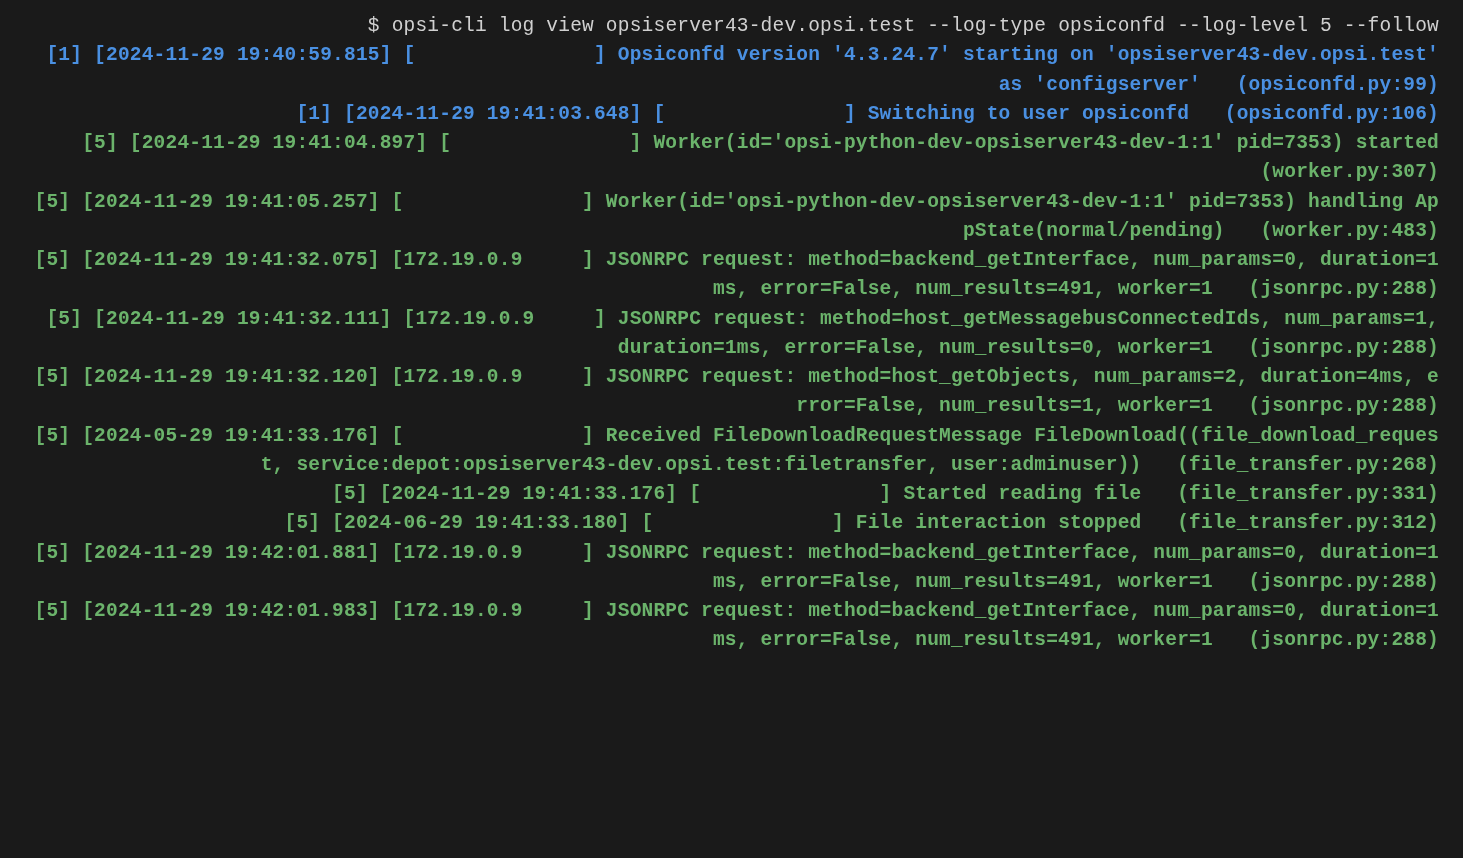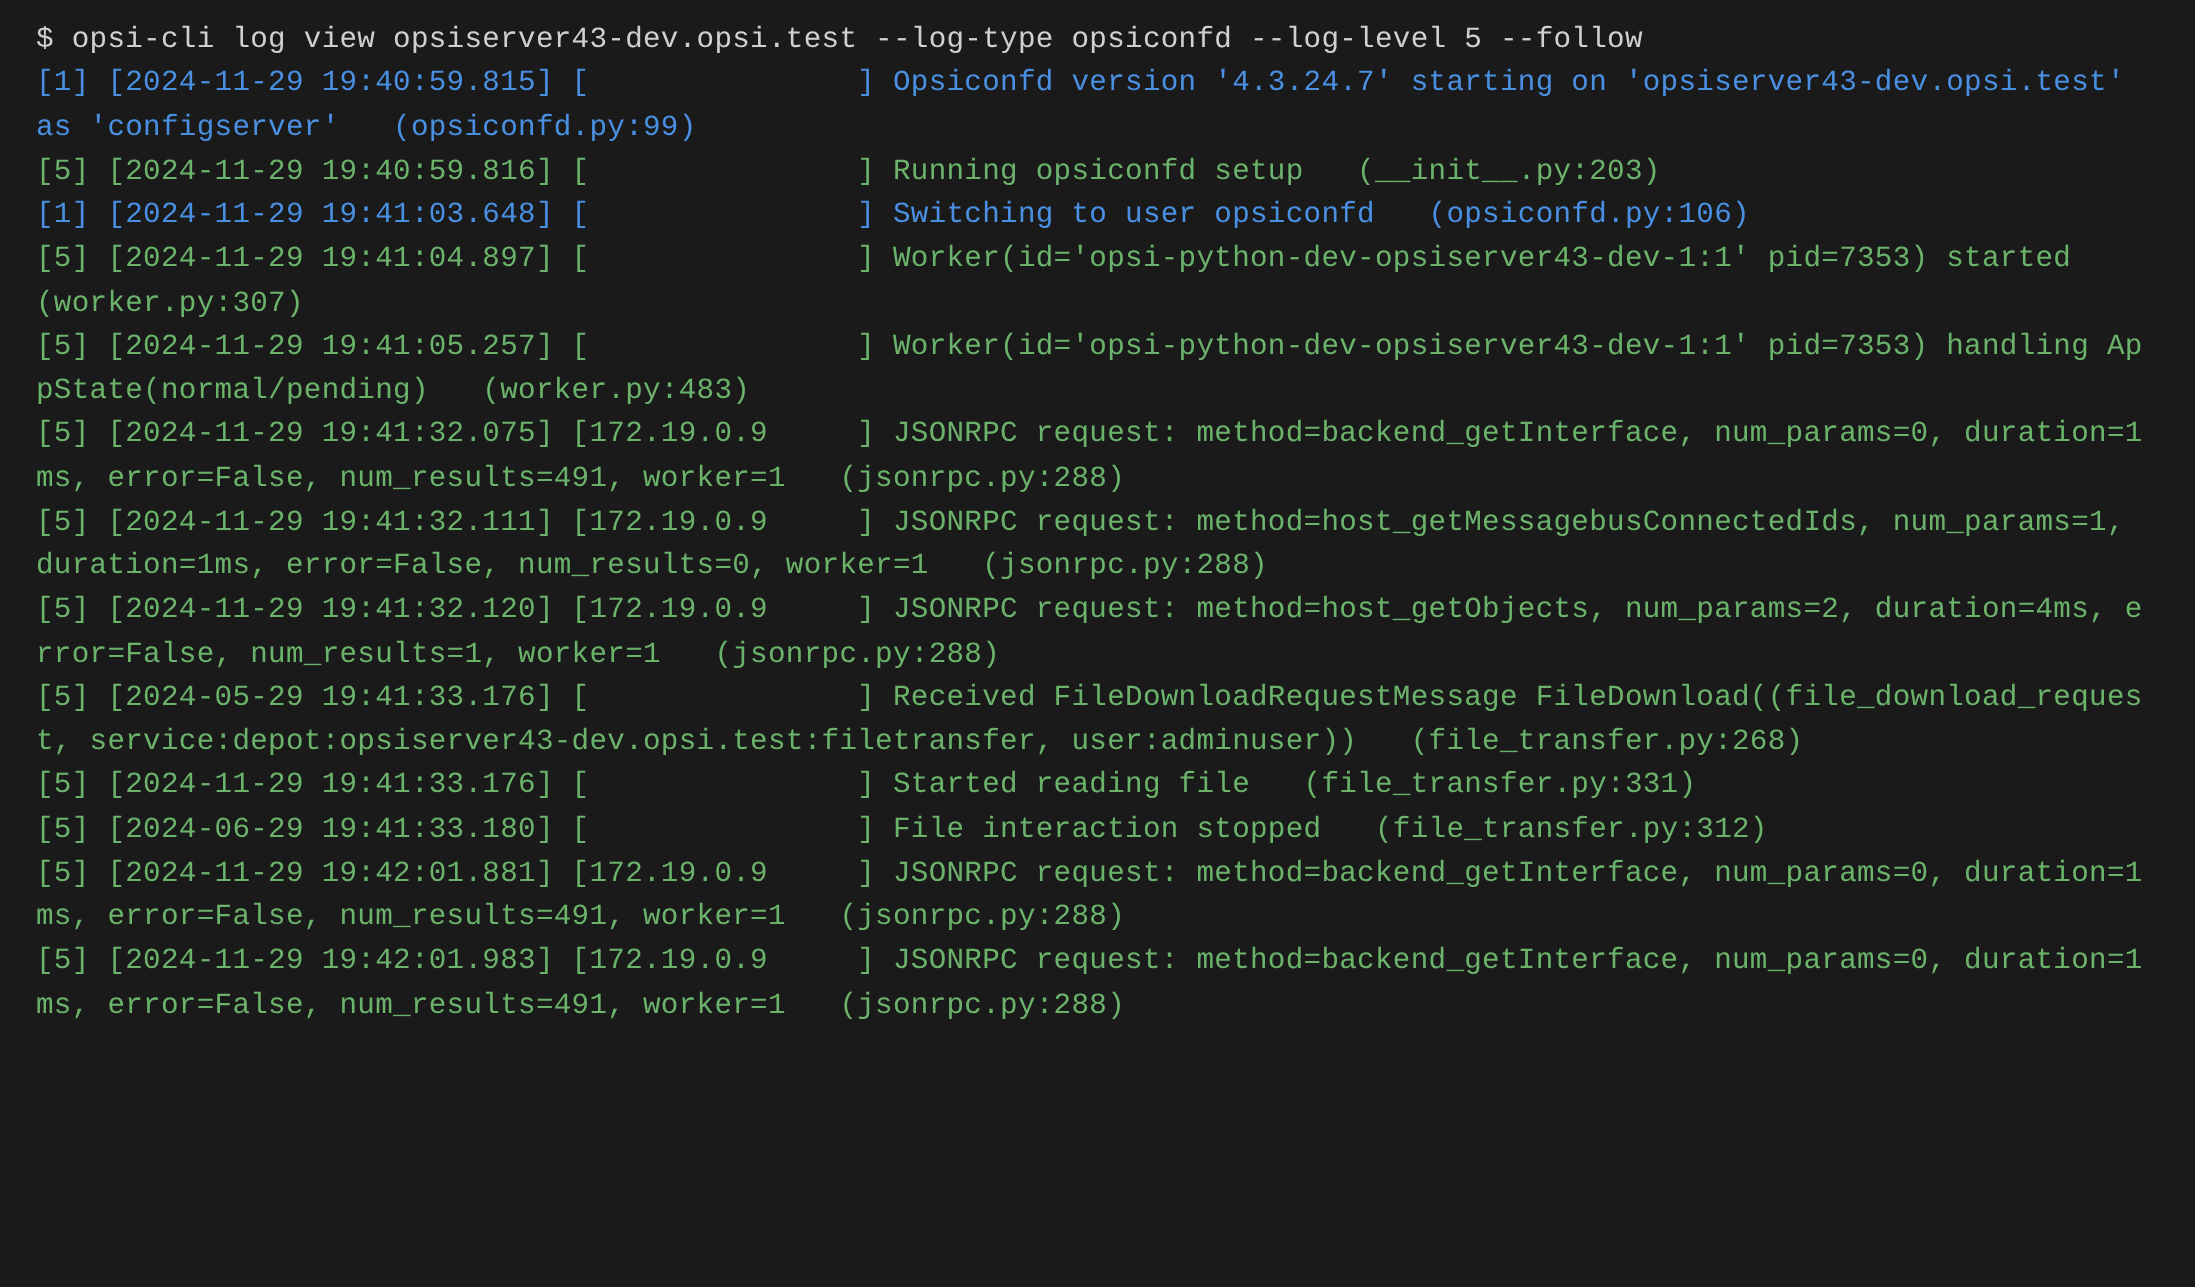--- a/index.html
+++ b/index.html
@@ -1,37 +1,36 @@
 <!DOCTYPE html>
 <html><head>
   <meta charset="utf-8">
   <style>
-    * { margin: 0; padding: 0; box-sizing: border-box; }
+    * { margin: 0; padding: 0; box-sizing: border-box; text-align: right; }
     body {
       background: #1a1a1a;
       font-family: 'Courier New', Consolas, monospace;
       font-size: 19.5px;
       line-height: 1.5;
       padding: 12px 24px;
       color: #ccc;
       overflow-x: hidden;
       letter-spacing: 0.2px;
     }
     .prompt-line { color: #d0d0d0; }
-    .log-line { white-space: pre-wrap; word-break: break-all; }
+    .log-line { white-space: pre-wrap; word-break: break-all; font-weight: bold; }
     .lv-1 { color: #4a90e2; }
     .lv-5 { color: #6bb36b; }
   </style>
 </head>
 <body>
 
 <div class="prompt-line">$ opsi-cli log view opsiserver43-dev.opsi.test --log-type opsiconfd --log-level 5 --follow</div>
 <div id="log-container">
     <div class="log-line lv-1">[1] [2024-11-29 19:40:59.815] [               ] Opsiconfd version '4.3.24.7' starting on 'opsiserver43-dev.opsi.test' as 'configserver'   (opsiconfd.py:99)</div>
-    <div class="log-line lv-5">[5] [2024-11-29 19:40:59.816] [               ] Running opsiconfd setup   (__init__.py:203)</div>
     <div class="log-line lv-1">[1] [2024-11-29 19:41:03.648] [               ] Switching to user opsiconfd   (opsiconfd.py:106)</div>
     <div class="log-line lv-5">[5] [2024-11-29 19:41:04.897] [               ] Worker(id='opsi-python-dev-opsiserver43-dev-1:1' pid=7353) started   (worker.py:307)</div>
     <div class="log-line lv-5">[5] [2024-11-29 19:41:05.257] [               ] Worker(id='opsi-python-dev-opsiserver43-dev-1:1' pid=7353) handling AppState(normal/pending)   (worker.py:483)</div>
     <div class="log-line lv-5">[5] [2024-11-29 19:41:32.075] [172.19.0.9     ] JSONRPC request: method=backend_getInterface, num_params=0, duration=1ms, error=False, num_results=491, worker=1   (jsonrpc.py:288)</div>
     <div class="log-line lv-5">[5] [2024-11-29 19:41:32.111] [172.19.0.9     ] JSONRPC request: method=host_getMessagebusConnectedIds, num_params=1, duration=1ms, error=False, num_results=0, worker=1   (jsonrpc.py:288)</div>
     <div class="log-line lv-5">[5] [2024-11-29 19:41:32.120] [172.19.0.9     ] JSONRPC request: method=host_getObjects, num_params=2, duration=4ms, error=False, num_results=1, worker=1   (jsonrpc.py:288)</div>
     <div class="log-line lv-5">[5] [2024-05-29 19:41:33.176] [               ] Received FileDownloadRequestMessage FileDownload((file_download_request, service:depot:opsiserver43-dev.opsi.test:filetransfer, user:adminuser))   (file_transfer.py:268)</div>
     <div class="log-line lv-5">[5] [2024-11-29 19:41:33.176] [               ] Started reading file   (file_transfer.py:331)</div>
     <div class="log-line lv-5">[5] [2024-06-29 19:41:33.180] [               ] File interaction stopped   (file_transfer.py:312)</div>
     <div class="log-line lv-5">[5] [2024-11-29 19:42:01.881] [172.19.0.9     ] JSONRPC request: method=backend_getInterface, num_params=0, duration=1ms, error=False, num_results=491, worker=1   (jsonrpc.py:288)</div>

